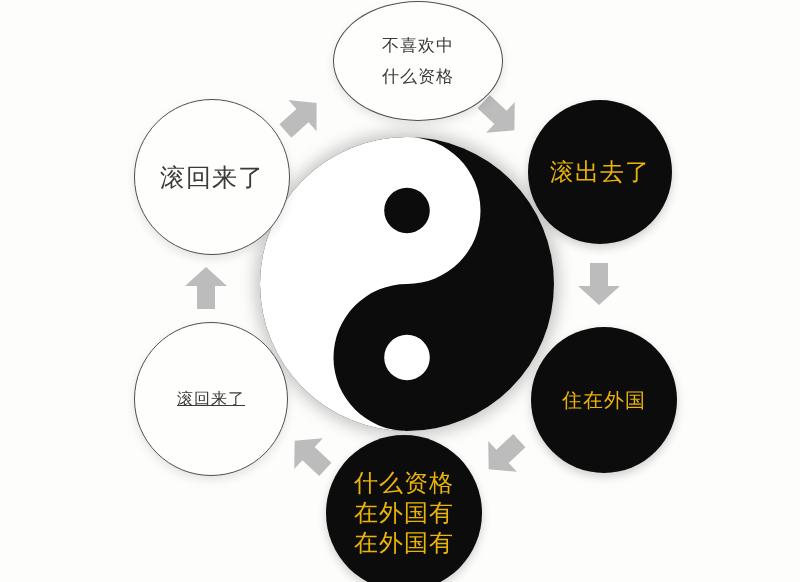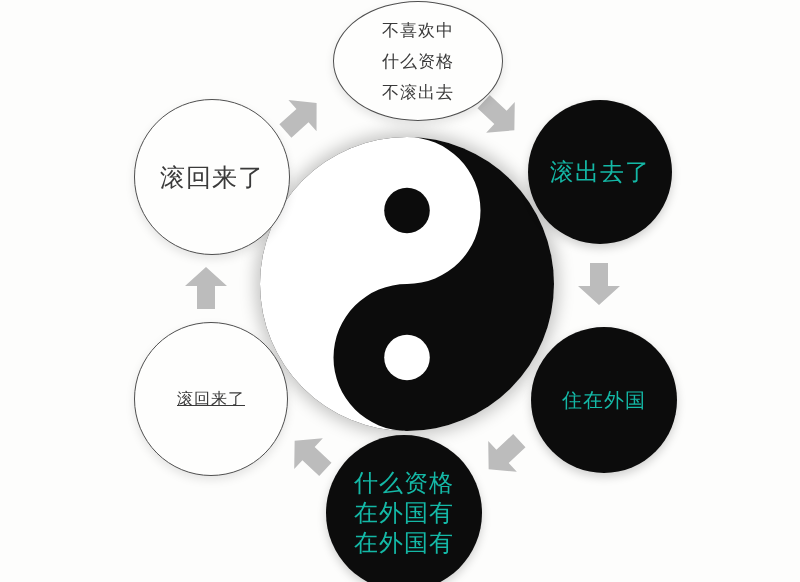--- a/index.html
+++ b/index.html
@@ -27,21 +27,21 @@
   }
   .node span{display:block;white-space:nowrap;}
   .node--white{
     background:#fefefd;
     border:1.5px solid #4f4f4f;
     color:#3a3a3a;
     box-shadow:0 4px 10px rgba(0,0,0,0.10);
   }
   .node--black{
     background:#0c0c0c;
-    color:#14b8a6;
+    color:#eab308;
     box-shadow:0 4px 10px rgba(0,0,0,0.18);
   }
   .node-top        {left:333px; top:1px;   width:168px; height:118px; font-size:17px; line-height:31px;}
   .node-top-right  {left:528px; top:100px; width:144px; height:144px; font-size:24px;}
   .node-right      {left:531px; top:327px; width:146px; height:146px; font-size:20px;}
   .node-bottom     {left:326px; top:435px; width:156px; height:156px; font-size:24px; line-height:30px;}
   .node-bottom-left{left:134px; top:322px; width:152px; height:152px; font-size:16px;text-decoration:underline;}
   .node-left       {left:134px; top:99px;  width:154px; height:154px; font-size:25px;}
 
   
@@ -79,21 +79,20 @@
       <circle cx="0" cy="0" r="100" fill="#0c0c0c"></circle>
       <path d="M 0,-100 A 100,100 0 0 0 0,100 A 50,50 0 0 1 0,0 A 50,50 0 0 0 0,-100 Z" fill="#ffffff"></path>
       <circle cx="0" cy="-50" r="15.5" fill="#0c0c0c"></circle>
       <circle cx="0" cy="50" r="15.5" fill="#ffffff"></circle>
     </svg>
   </div>
 
   <div class="node node--white node-top">
     <span>不喜欢中</span>
     <span>什么资格</span>
-    <span>不滚出去</span>
   </div>
 
   <div class="node node--black node-top-right">
     <span>滚出去了</span>
   </div>
 
   <div class="node node--black node-right">
     <span>住在外国</span>
   </div>
 

